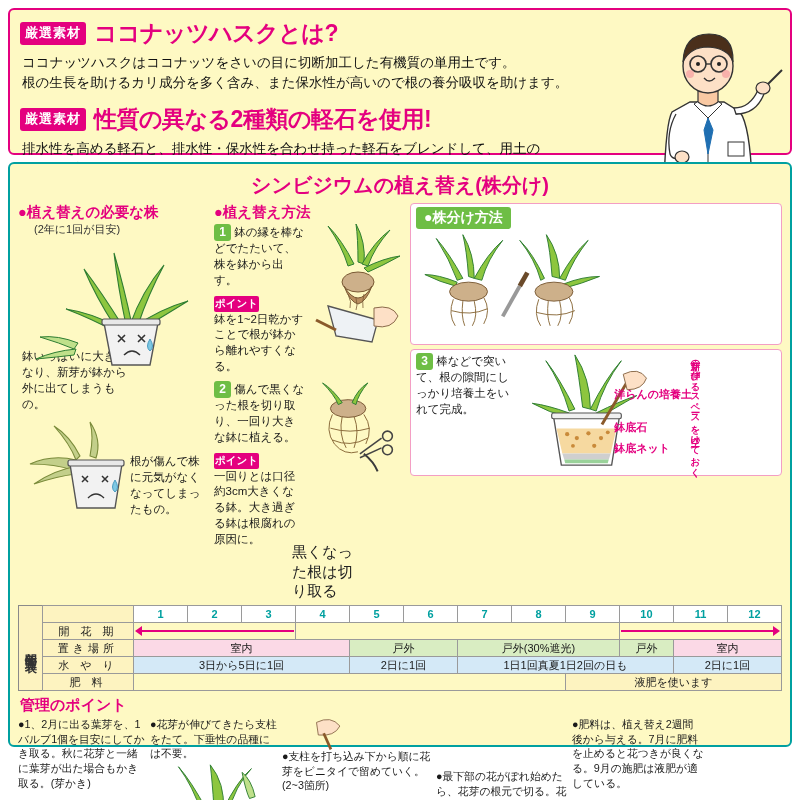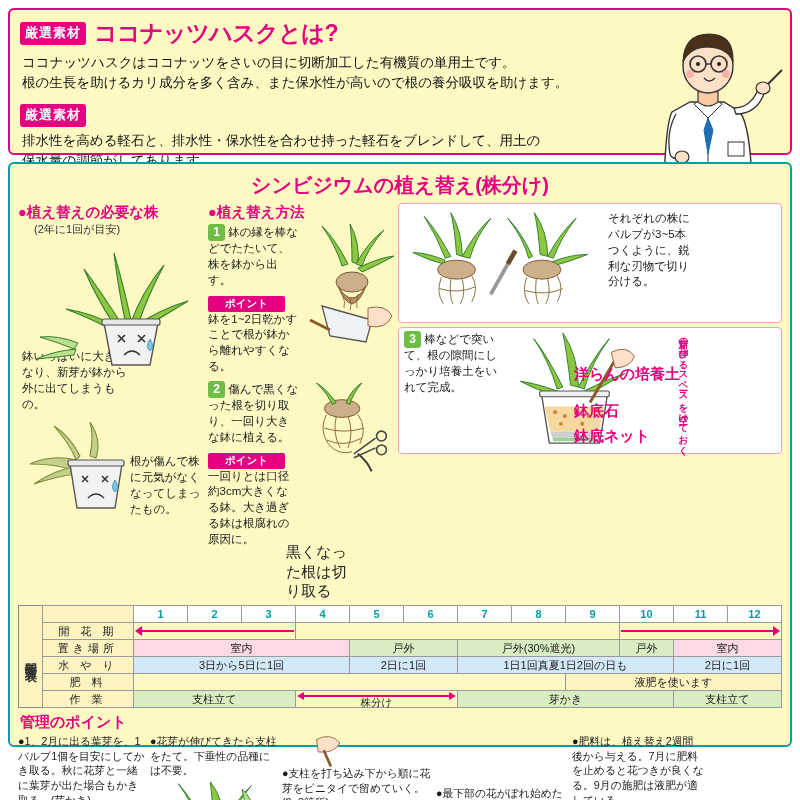--- a/index.html
+++ b/index.html
@@ -86,39 +86,39 @@
     display:inline-block;
     padding:2px 8px;
     border-radius:3px;
   }
   .point-tag {
     display:inline-block;
     background:#e4007f;
     color:#fff;
     font-size:10.5px;
     font-weight:bold;
-    padding:1px 17px;
+    padding:1px 1px;
     border-radius:2px;
   }
   .num {
     display:inline-flex;
     align-items:center;
     justify-content:center;
     width:17px; height:17px;
     background:#6ebe45;
     color:#fff;
     font-size:12px;
     font-weight:bold;
     border-radius:3px;
     vertical-align:middle;
   }
   .small { font-size:11.5px; line-height:1.38; }
   .xsmall { font-size:15px; line-height:1.32; }
 
-  .cols { display:flex; }
+  .cols { display:flex; gap:6px; }
   .col-a { width:190px; }
   .col-b { width:190px; }
   .col-c { flex:1; }
 
   .framed {
     border:1px solid #f39ec4;
     border-radius:4px;
     padding:3px 5px;
     background:#fff;
   }
@@ -156,21 +156,21 @@
   .cell-green { background:#d9edc2; }
   .cell-blue { background:#d4e9f7;margin-top:48px; }
   .cell-yellow { background:#fdf3c0; }
 
   
   .tips-head {
     color:#e4007f; font-weight:bold; font-size:15px; margin:5px 0 2px 2px;
   }
   .tips { display:flex; gap:4px; }
   .tip { font-size:10.8px; line-height:1.35; }
-  .cap { font-size:15px;margin-left:16px; }
+  .cap { font-size:11px;margin-left:16px; }
   .vtext {
     writing-mode:vertical-rl;
     font-size:9.5px;
     color:#e4007f;
     font-weight:bold;
     line-height:1.1;
   }
 </style>
 </head>
 <body>
@@ -186,20 +186,21 @@
       <span class="head-title">ココナッツハスクとは?</span>
     </div>
     <div class="body-text" style="white-space:pre-line; width:600px;">ココナッツハスクはココナッツをさいの目に切断加工した有機質の単用土です。
 根の生長を助けるカリ成分を多く含み、また保水性が高いので根の養分吸収を助けます。</div>
 
     <div class="block2">
       <div class="head-row">
         <span class="badge">
           <span>厳選素材</span>
         </span>
+        <span class="head-title">性質の異なる2種類の軽石を使用!</span>
       </div>
       <div class="body-text" style="white-space:pre-line; width:600px;">排水性を高める軽石と、排水性・保水性を合わせ持った軽石をブレンドして、用土の
 保水量の調節がしてあります。</div>
     </div>
 
     <div class="doctor">
       <svg viewBox="0 0 160 170" width="160" height="170">
 
         <path d="M48 98 Q42 108 40 168 L128 168 Q126 112 116 98 L100 88 L66 88 Z" fill="#ffffff" stroke="#333" stroke-width="1.4"></path>
         <path d="M84 90 L84 168" stroke="#333" stroke-width="1"></path>
@@ -374,20 +375,25 @@
                   <circle cx="80" cy="70" r="5"></circle>
               </g>
             </svg>
           </div>
         </div>
         <div class="xsmall" style="color:#222;margin-left:78px;margin-top:-6px;width:70px;">黒くなった根は切り取る</div>
       </div>
 
       <div class="col-c">
         <div class="framed">
+          <div style="display:flex;align-items:flex-start;gap:6px;">
+            <div>
+              <span class="green-head">●株分け方法</span>
+            </div>
+          </div>
           <div style="display:flex;gap:4px;">
             <div>
               <svg viewBox="0 0 200 118" width="200" height="112">
 
                 <g stroke="#2e7d32" stroke-width="1" fill="#8dc63f">
                   <path d="M44 52 Q30 26 16 10 Q30 32 38 54 Z"></path>
                   <path d="M50 50 Q48 22 44 6 Q56 26 56 52 Z"></path>
                   <path d="M56 52 Q70 26 86 12 Q70 32 64 54 Z"></path>
                   <path d="M38 56 Q18 48 4 48 Q20 56 36 60 Z"></path>
                 </g>
@@ -412,21 +418,20 @@
                     <path d="M134 76 q-2 16 2 26"></path>
                   <path d="M146 76 q4 16 -2 26"></path>
                     <path d="M156 72 q8 14 0 28"></path>
                   <path d="M122 88 q22 6 40 -2"></path>
                 </g>
 
                 <path d="M86 92 L104 60" stroke="#999" stroke-width="4"></path>
                 <path d="M104 60 L112 46" stroke="#6a4a2a" stroke-width="5"></path>
               </svg>
             </div>
-            <div class="small" style="width:88px;padding-top:4px;">それぞれの株にバルブが3~5本つくように、鋭利な刃物で切り分ける。</div>
           </div>
         </div>
 
         <div class="framed" style="margin-top:4px;display:flex;gap:4px;">
           <div class="small" style="width:96px;">
             <span class="num">3</span>
             <span>棒などで突いて、根の隙間にしっかり培養土をいれて完成。</span>
           </div>
           <div style="position:relative;">
             <svg viewBox="0 0 170 122" width="170" height="118">
@@ -525,34 +530,20 @@
             <td colspan="4" class="cell-blue">1日1回真夏1日2回の日も</td>
             <td colspan="2" class="cell-blue">2日に1回</td>
           </tr>
 
           <tr>
             <td class="rowlabel">肥 料</td>
             <td colspan="8"></td>
             <td colspan="4" class="cell-yellow">液肥を使います</td>
           </tr>
 
-          <tr>
-            <td class="rowlabel">作 業</td>
-            <td colspan="3" class="cell-green">支柱立て</td>
-            <td colspan="3">
-              <div style="position:relative;height:15px;">
-                <div style="position:absolute;left:6px;right:6px;top:3px;height:2px;background:#e4007f;"></div>
-                <div style="position:absolute;left:0;top:0;width:0;height:0;border-top:4px solid transparent;border-bottom:4px solid transparent;border-right:7px solid #e4007f;"></div>
-                <div style="position:absolute;right:0;top:0;width:0;height:0;border-top:4px solid transparent;border-bottom:4px solid transparent;border-left:7px solid #e4007f;"></div>
-                <div style="position:absolute;left:0;right:0;top:4px;font-size:10.5px;">株分け</div>
-              </div>
-            </td>
-            <td colspan="4" class="cell-green">芽かき</td>
-            <td colspan="2" class="cell-green">支柱立て</td>
-          </tr>
         </tbody>
       </table>
     </div>
 
     <div class="tips-head">管理のポイント</div>
     <div class="tips">
 
       <div class="tip" style="width:128px;">
         <div>●1、2月に出る葉芽を、1バルブ1個を目安にしてかき取る。秋に花芽と一緒に葉芽が出た場合もかき取る。(芽かき)</div>
 

